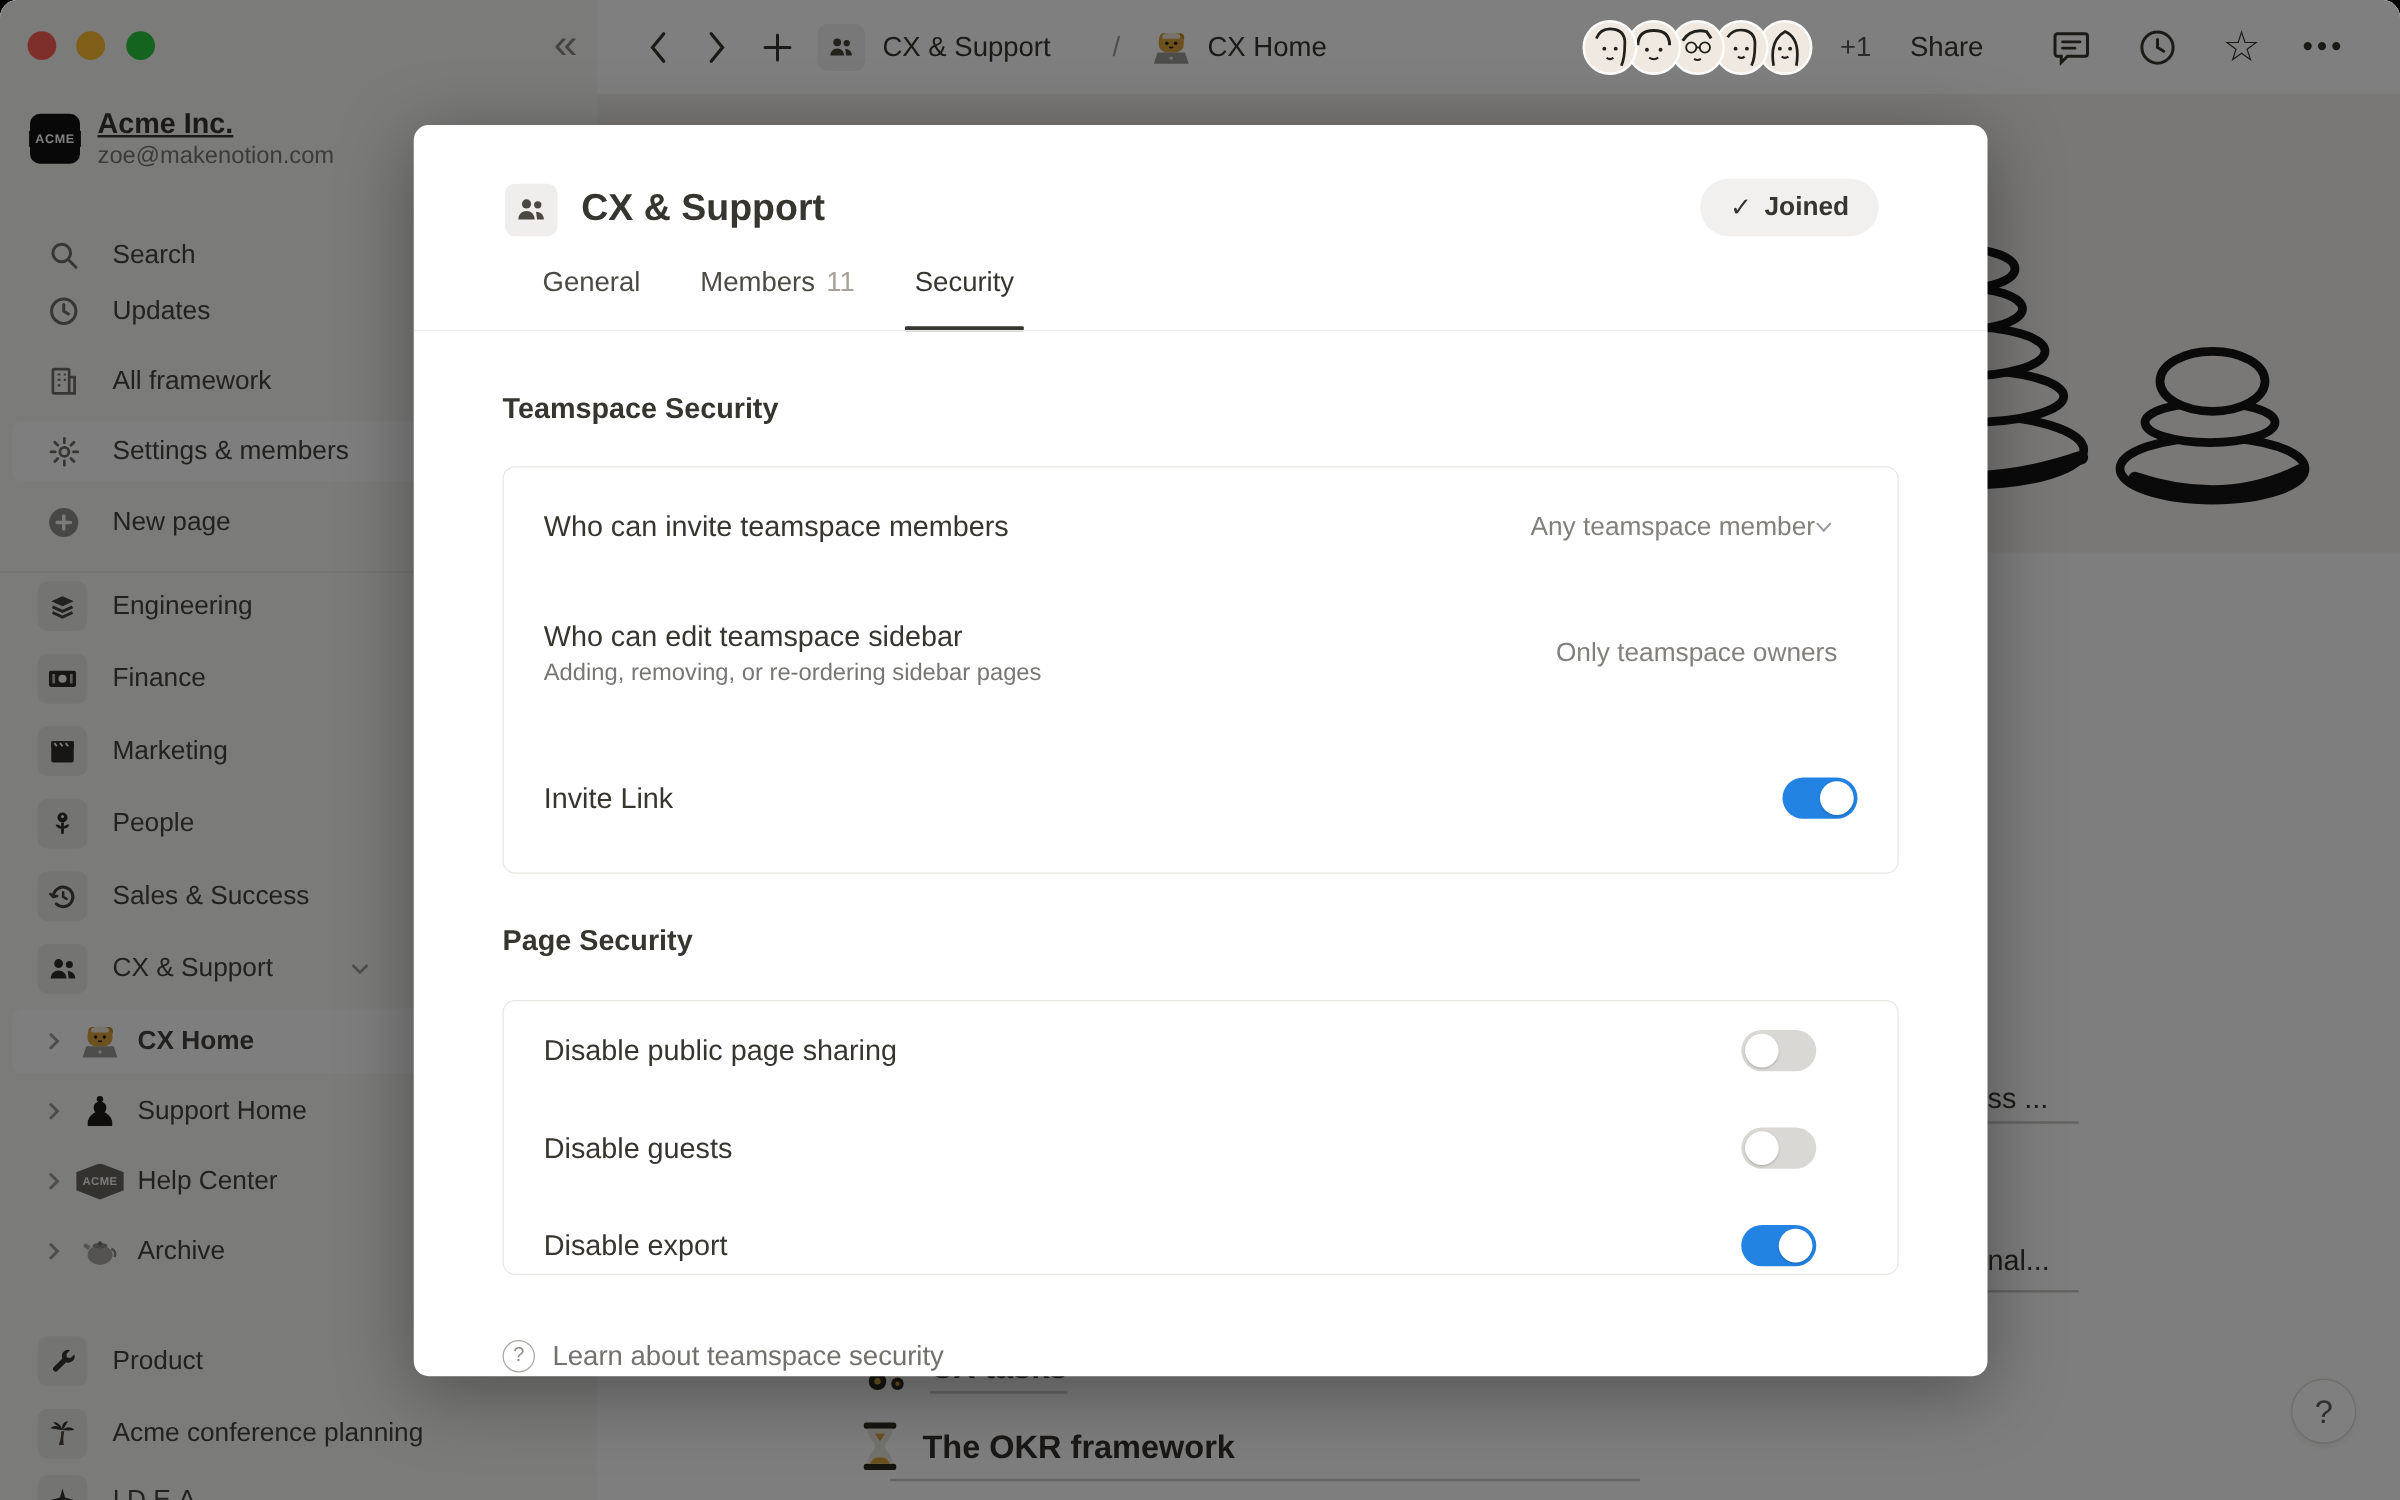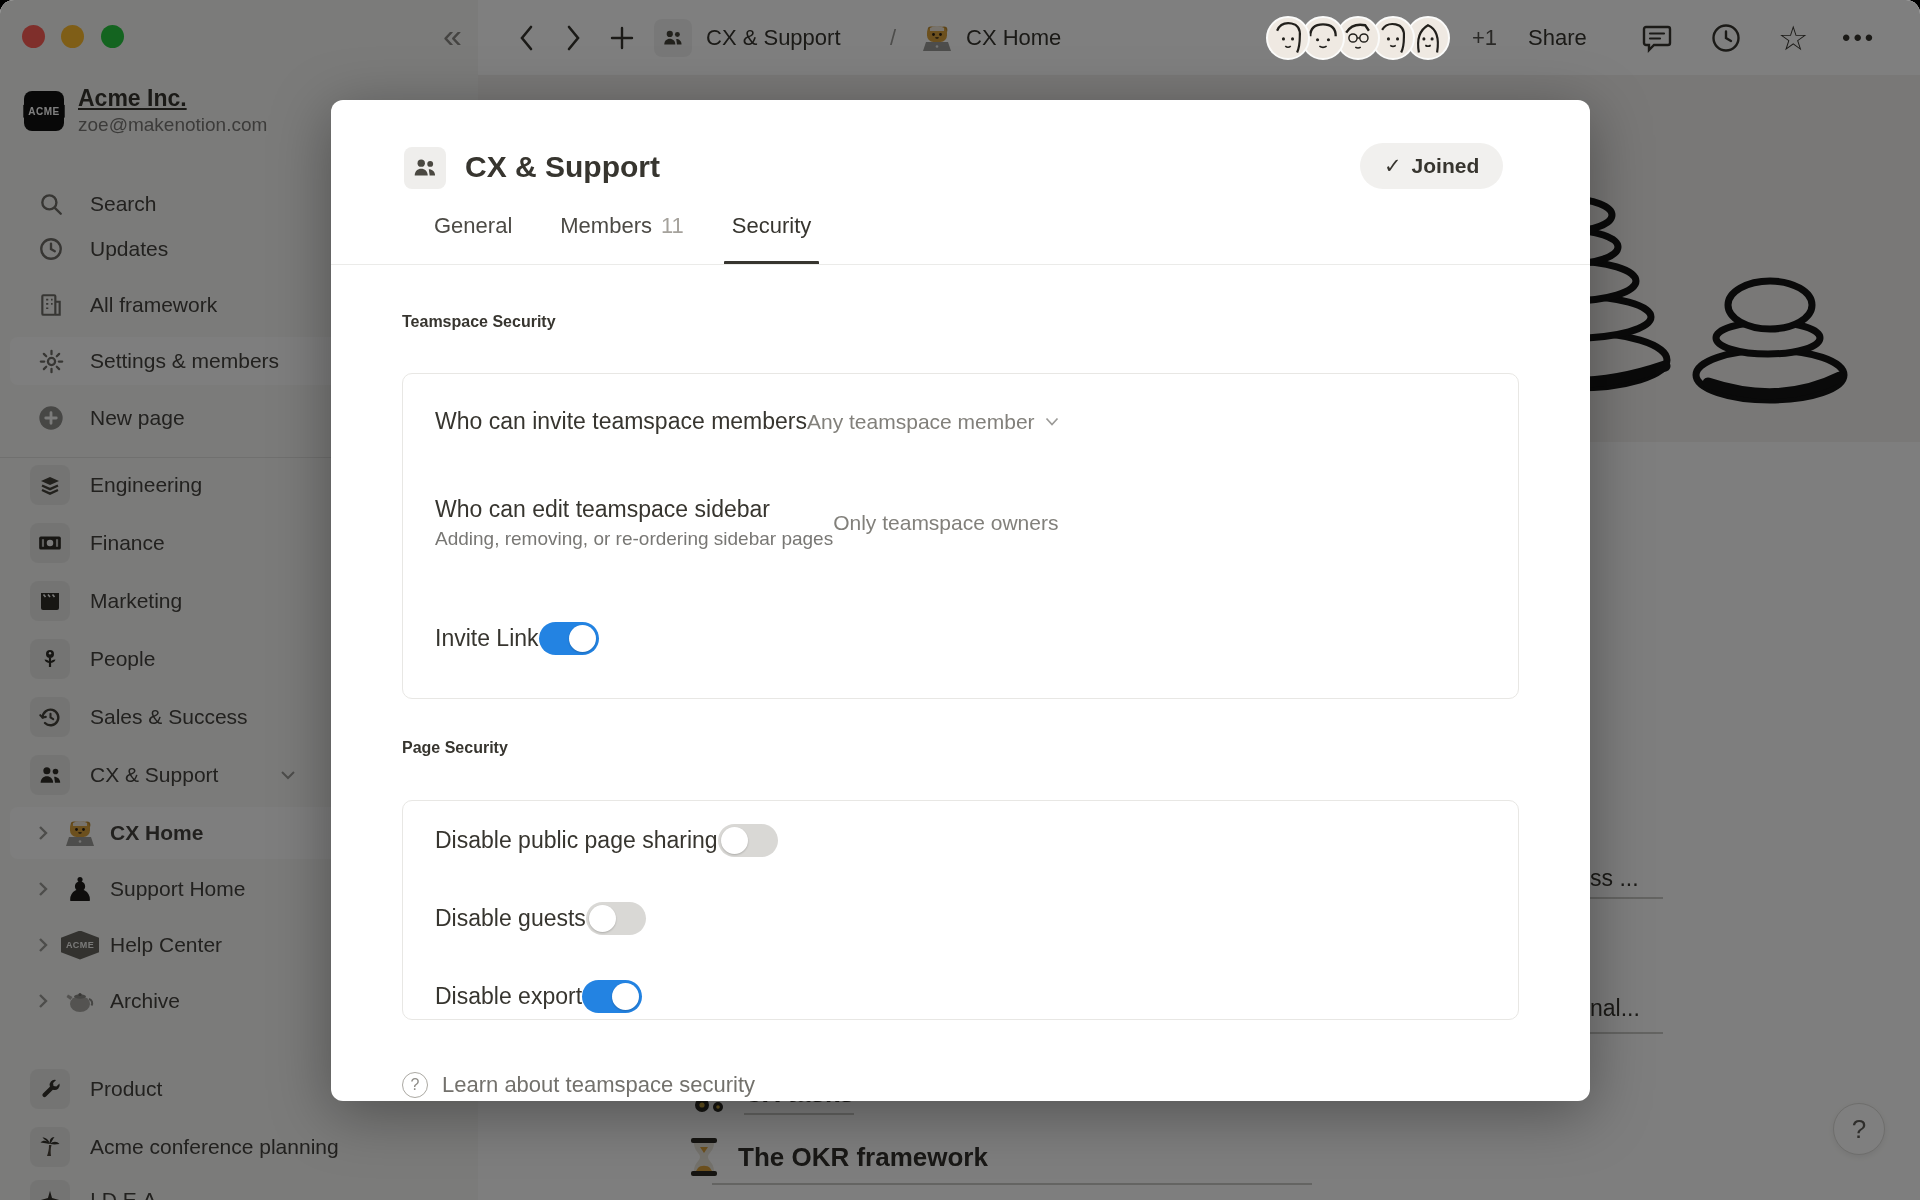--- a/index.html
+++ b/index.html
@@ -51,26 +51,26 @@
   .modal{position:absolute;left:331px;top:100px;width:1259px;height:1001px;background:#fff;border-radius:12px;box-shadow:0 12px 60px rgba(0,0,0,.35);overflow:hidden;}
   .m-icon{position:absolute;left:73px;top:47px;width:42px;height:42px;border-radius:8px;background:#efeeec;display:flex;align-items:center;justify-content:center;}
   .m-title{position:absolute;left:134px;top:50px;font-size:30px;font-weight:700;color:#37352f;}
   .joined{position:absolute;left:1029px;top:43px;height:46px;border-radius:23px;background:#f1f0ee;display:flex;align-items:center;padding:0 24px;gap:10px;font-size:21px;font-weight:600;color:#37352f;}
   .tabs{position:absolute;left:103px;top:105px;height:60px;display:flex;gap:48px;}
   .tab{position:relative;display:flex;align-items:flex-start;padding-top:8px;font-size:22px;color:#4c4a45;}
   .tab.active{color:#37352f;font-weight:500;}
   .tab .cnt{color:#a5a29c;margin-left:9px;text-align:right;}
   .tab-underline{position:absolute;left:-8px;right:-8px;bottom:0;height:4px;background:#37352f;border-radius:1px;}
   .m-div{position:absolute;left:0;top:164px;width:1259px;height:1px;background:#ebebe9;}
-  .sec-h{position:absolute;left:71px;font-size:16px;font-weight:700;color:#37352f;}
+  .sec-h{position:absolute;left:71px;font-size:23px;font-weight:700;color:#37352f;}
   .card{position:absolute;left:71px;width:1117px;background:#fff;border:1px solid #e8e7e4;border-radius:10px;padding:0 32px;}
-  .crow{display:flex;align-items:center;justify-content:flex-start;}
+  .crow{display:flex;align-items:center;justify-content:space-between;}
   .crow .l .t{font-size:23px;color:#37352f;}
   .crow .l .s{font-size:19px;color:#787774;margin-top:5px;}
-  .val{font-size:21px;color:#82807b;display:flex;align-items:center;gap:10px;white-space:nowrap;}
+  .val{font-size:21px;color:#82807b;display:flex;align-items:center;gap:0;white-space:nowrap;}
   .toggle{position:relative;width:60px;height:33px;border-radius:17px;}
   .toggle .knob{position:absolute;top:3px;width:27px;height:27px;border-radius:50%;background:#fff;box-shadow:0 1px 2px rgba(0,0,0,.2);}
   .toggle.on{background:#2383e2;} .toggle.on .knob{right:3px;}
   .toggle.off{background:#d9d8d5;} .toggle.off .knob{left:3px;}
   .m-footer{position:absolute;left:71px;top:972px;display:flex;align-items:center;gap:14px;color:#73716c;font-size:22px;}
   .qcirc{width:26px;height:26px;border-radius:50%;border:1.6px solid #aaa8a2;color:#8f8d88;font-size:16px;display:flex;align-items:center;justify-content:center;}
   svg{display:block;}
 </style>
 </head>
 <body>

